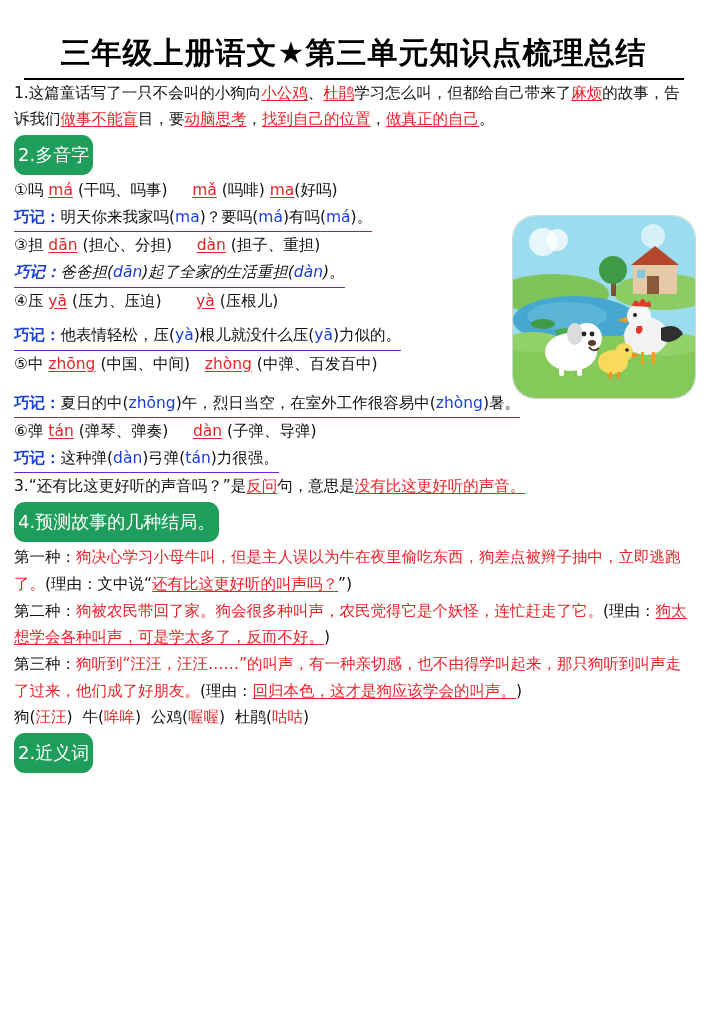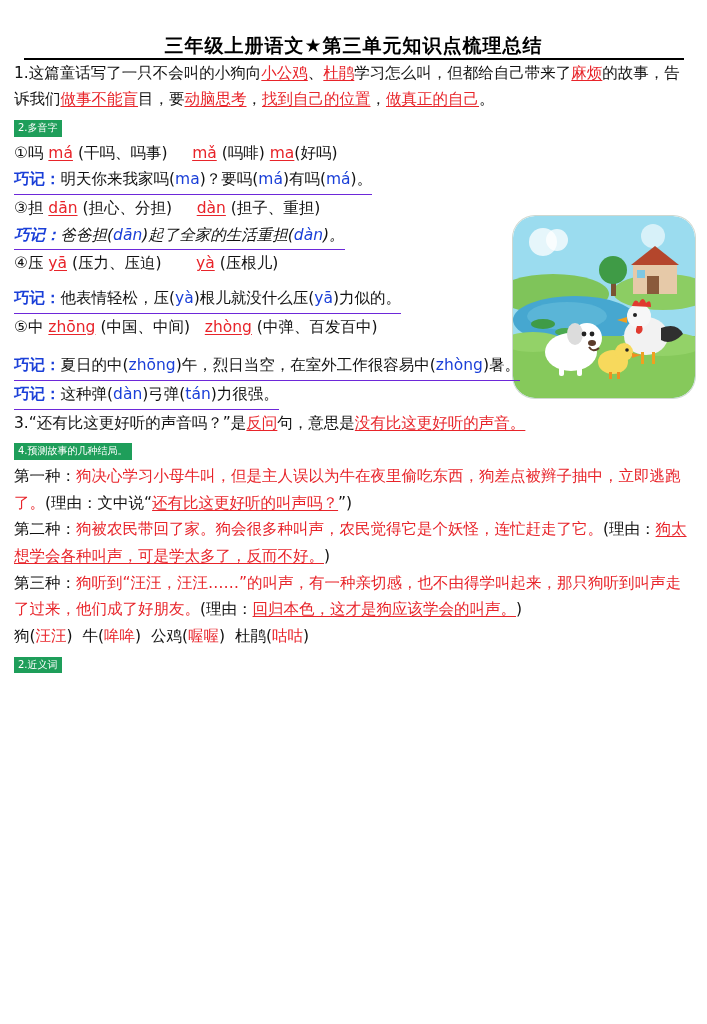--- a/index.html
+++ b/index.html
@@ -14,25 +14,26 @@
     overflow: hidden;
   }
   .page {
     position: relative;
     width: 707px;
     height: 1024px;
     padding: 0 14px;
   }
   .title {
     text-align: center;
-    font-size: 19px;
+    font-size: 30px;
     font-weight: bold;
     color: #000000;
     letter-spacing: 1px;
     margin-top: 34px;
+    padding-bottom: 6px;
     border-bottom: 2px solid #000000;
     width: 660px;
     margin-left: auto;
     margin-right: auto;
     line-height: 1.25;
   }
   .subtitle {
     text-align: center;
     font-size: 17px;
     font-weight: bold;
@@ -49,24 +50,25 @@
   }
   p { margin: 0; }
   .line { margin: 0; }
   .red { color: #e8242a; }
   .red-u { color: #e8242a; text-decoration: underline; text-underline-offset: 2px; }
   .blue { color: #1a3fd8; }
   .tag {
     display: inline-block;
     background: #1e9e5a;
     color: #ffffff;
-    font-size: 10px;
-    padding: 1px 4px;
+    font-size: 18px;
+    padding: 7px 4px;
     line-height: 1.45;
     margin: 2px 0;
+    border-radius: 11px;
   }
   .qiaoji {
     color: #1a3fd8;
     font-weight: bold;
   }
   .qj-line {
     border-bottom: 1px solid #6d28d9;
     display: block;
     padding-bottom: 1px;
   }
@@ -163,20 +165,21 @@
 
     <p class="line" style="width: 500px;"><span>③担</span>&nbsp;<span class="red-u pinyin">dān</span>&nbsp;<span>(担心、分担)</span>&nbsp;&nbsp;&nbsp;&nbsp;&nbsp;<span class="red-u pinyin">dàn</span>&nbsp;<span>(担子、重担)</span></p>
     <p class="line" style="width: 500px; font-style: italic;"><span class="qj-line" style="display:inline-block;"><span class="qiaoji">巧记：</span><span>爸爸担(</span><span class="blue pinyin">dān</span><span>)起了全家的生活重担(</span><span class="blue pinyin">dàn</span><span>)。</span></span></p>
 
     <p class="line" style="width: 500px;"><span>④压</span>&nbsp;<span class="red-u pinyin">yā</span>&nbsp;<span>(压力、压迫)</span>&nbsp;&nbsp;&nbsp;&nbsp;&nbsp;&nbsp;&nbsp;<span class="red-u pinyin">yà</span>&nbsp;<span>(压根儿)</span></p>
     <p class="line" style="width: 500px; margin-top: 8px;"><span class="qj-line" style="display:inline-block;"><span class="qiaoji">巧记：</span><span>他表情轻松，压(</span><span class="blue pinyin">yà</span><span>)根儿就没什么压(</span><span class="blue pinyin">yā</span><span>)力似的。</span></span></p>
 
     <p class="line"><span>⑤中</span>&nbsp;<span class="red-u pinyin">zhōng</span>&nbsp;<span>(中国、中间)</span>&nbsp;&nbsp;&nbsp;<span class="red-u pinyin">zhòng</span>&nbsp;<span>(中弹、百发百中)</span></p>
     <p class="line"><span class="qj-line" style="display:inline-block;margin-top:12px;"><span class="qiaoji">巧记：</span><span>夏日的中(</span><span class="blue pinyin">zhōng</span><span>)午，烈日当空，在室外工作很容易中(</span><span class="blue pinyin">zhòng</span><span>)暑。</span></span></p>
 
+    <p class="line"><span>⑥弹</span>&nbsp;<span class="red-u pinyin">tán</span>&nbsp;<span>(弹琴、弹奏)</span>&nbsp;&nbsp;&nbsp;&nbsp;&nbsp;<span class="red-u pinyin">dàn</span>&nbsp;<span>(子弹、导弹)</span></p>
     <p class="line"><span class="qj-line" style="display:inline-block;"><span class="qiaoji">巧记：</span><span>这种弹(</span><span class="blue pinyin">dàn</span><span>)弓弹(</span><span class="blue pinyin">tán</span><span>)力很强。</span></span></p>
 
     <p class="line"><span>3.“还有比这更好听的声音吗？”是</span><span class="red-u">反问</span><span>句，意思是</span><span class="red-u">没有比这更好听的声音。</span></p>
 
     <p class="line"><span class="tag">4.预测故事的几种结局。</span></p>
 
     <p class="line"><span>第一种：</span><span class="red">狗决心学习小母牛叫，但是主人误以为牛在夜里偷吃东西，狗差点被辫子抽中，立即逃跑了。</span><span>(理由：文中说“</span><span class="red-u">还有比这更好听的叫声吗？</span><span>”)</span></p>
 
     <p class="line"><span>第二种：</span><span class="red">狗被农民带回了家。狗会很多种叫声，农民觉得它是个妖怪，连忙赶走了它。</span><span>(理由：</span><span class="red-u">狗太想学会各种叫声，可是学太多了，反而不好。</span><span>)</span></p>
 

